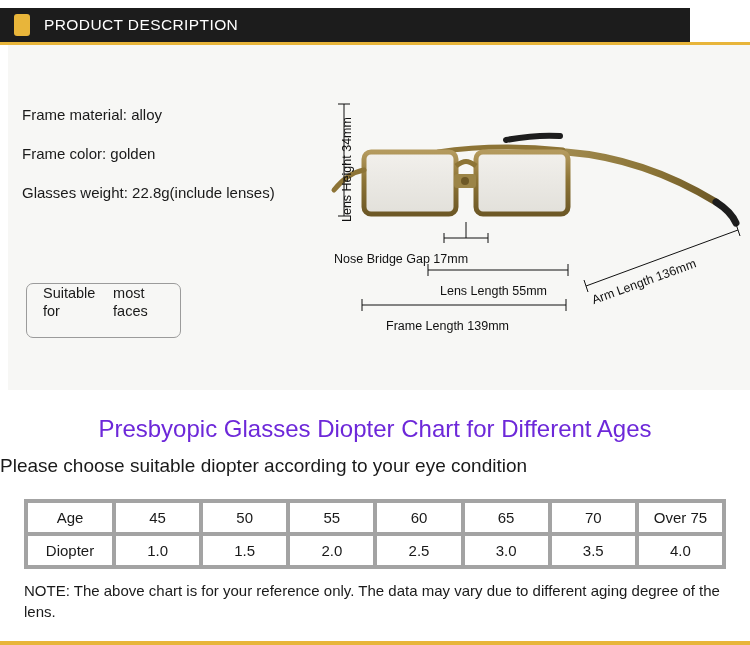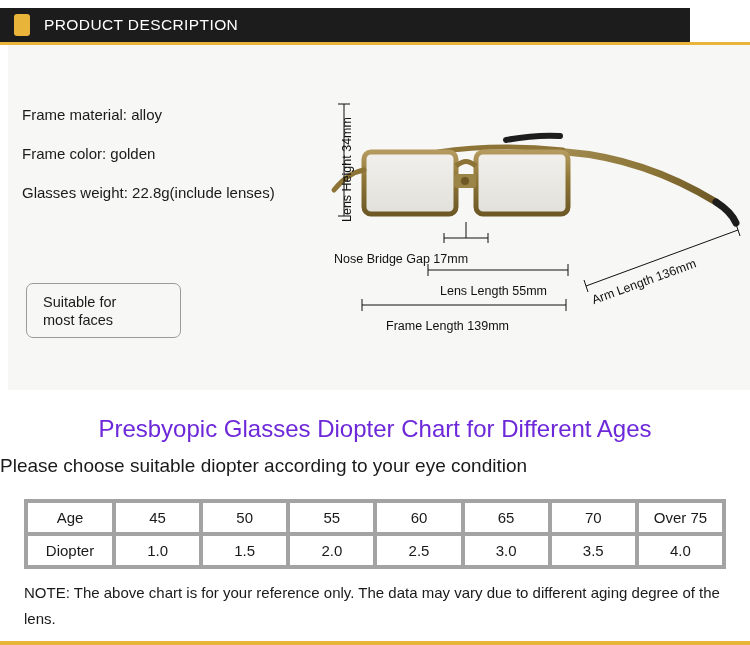--- a/index.html
+++ b/index.html
@@ -80,21 +80,21 @@
   .badge {
     position: absolute;
     left: 18px;
     top: 238px;
     width: 155px;
     height: 55px;
     border: 1px solid #9b9b9b;
     border-radius: 7px;
     background: #f7f7f5;
     display: flex;
-    flex-direction: column;
+    flex-direction: row;
     justify-content: center;
     padding-left: 16px;
     box-sizing: border-box;
   }
   .badge-line {
     font-size: 14.5px;
     line-height: 18px;
     color: #1a1a1a;
   }
 
@@ -159,21 +159,21 @@
     font-size: 15px;
     height: 27px;
     color: #1a1a1a;
   }
   table.diopter td.rowhead {
     width: 82px;
   }
   .note {
     margin: 11px 24px 0 24px;
     font-size: 15px;
-    line-height: 26px;
+    line-height: 21px;
     color: #1a1a1a;
   }
   .bottom-rule {
     position: absolute;
     left: 0;
     bottom: 0;
     width: 750px;
     height: 4px;
     background: #e8b53a;
   }

